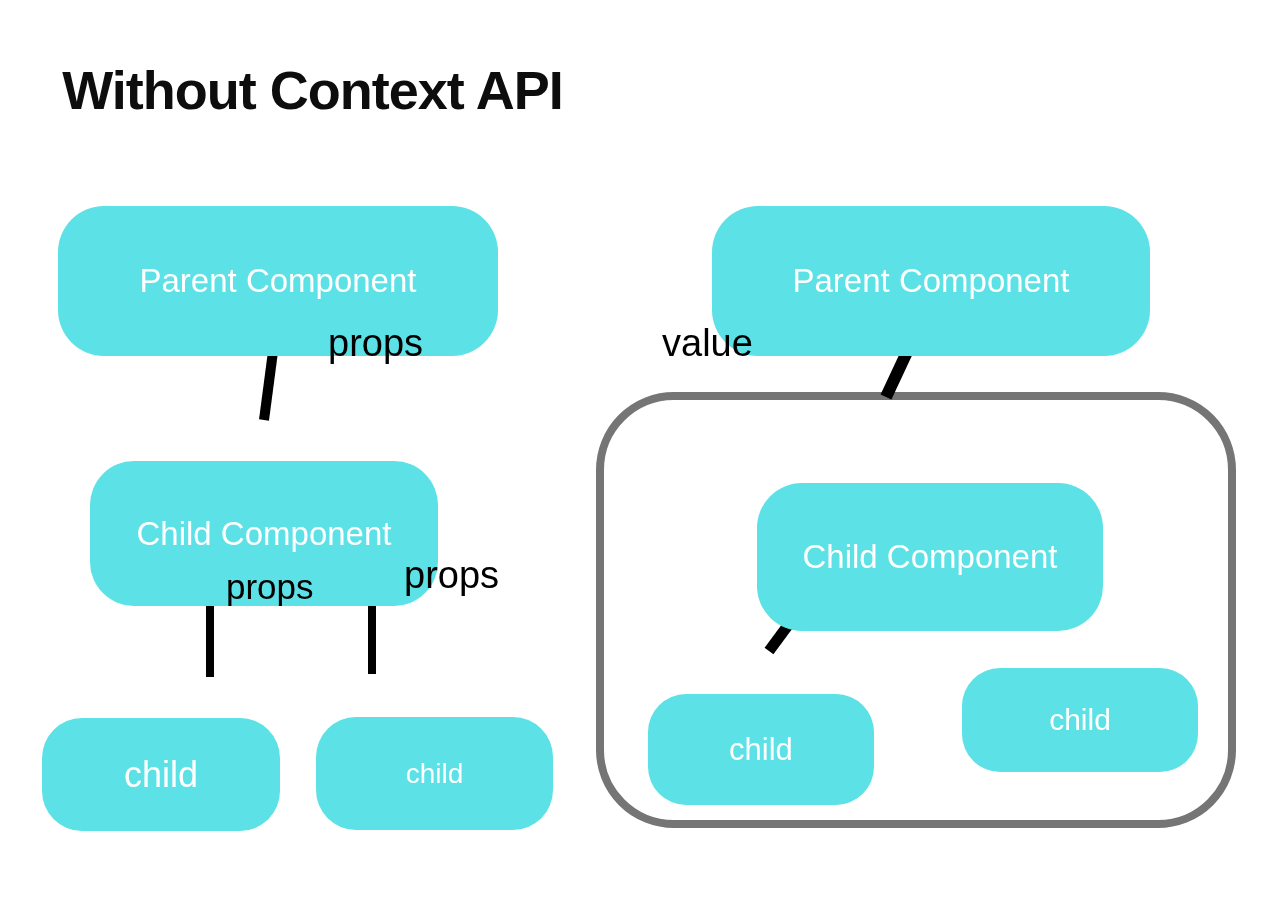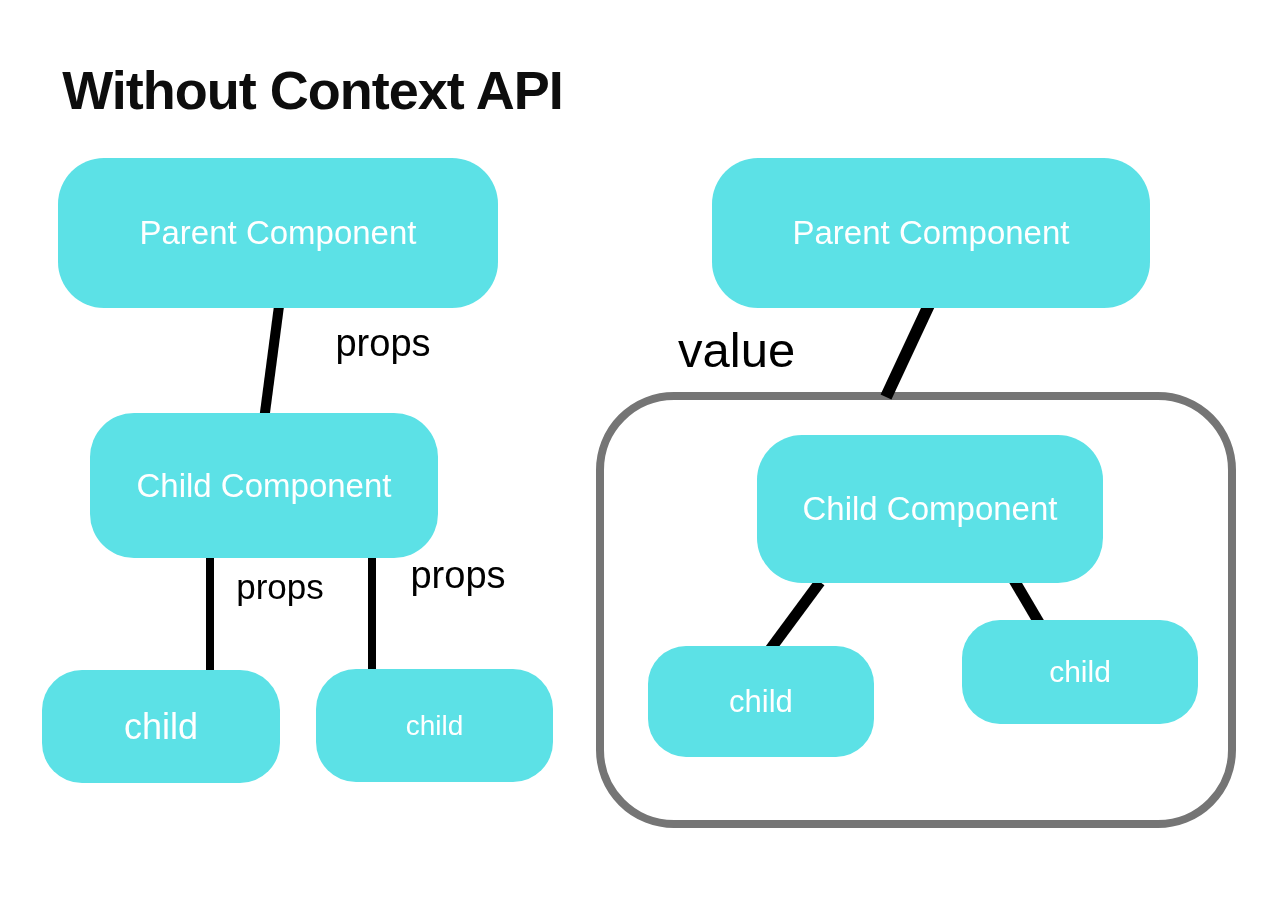--- a/index.html
+++ b/index.html
@@ -21,25 +21,26 @@
   }
   .title-left{left:30px;top:59px;width:565px;}
   .title-right{left:732px;top:50px;width:472px;}
   .node{
     position:absolute;
     background:var(--node-fill,#5CE1E6);
     color:var(--node-text,#ffffff);
     display:flex;align-items:center;justify-content:center;
     text-align:center;
     box-sizing:border-box;
+    margin-top:48px;
   }
   .edge-label{
     position:absolute;
     color:var(--edge-color,#000000);
-    text-align:center;
+    text-align:left;
     white-space:nowrap;
   }
   .connectors{
     position:absolute;left:0;top:0;width:1280px;height:908px;
   }
   .connectors path{
     stroke:var(--edge-color,#000000);
     stroke-linecap:butt;
     fill:none;
   }
@@ -57,21 +58,21 @@
   .l-leaf1{left:42px;top:670px;width:238px;height:113px;border-radius:40px;font-size:36px;}
   .l-leaf2{left:316px;top:669px;width:237px;height:113px;border-radius:40px;font-size:28px;}
   .r-parent{left:712px;top:158px;width:438px;height:150px;border-radius:46px;font-size:33px;}
   .r-child{left:757px;top:435px;width:346px;height:148px;border-radius:45px;font-size:33px;}
   .r-leaf1{left:648px;top:646px;width:226px;height:111px;border-radius:38px;font-size:31px;}
   .r-leaf2{left:962px;top:620px;width:236px;height:104px;border-radius:38px;font-size:30px;}
   
   .lbl-props-1{left:328px;top:322px;width:110px;font-size:38px;}
   .lbl-props-2{left:226px;top:567px;width:108px;font-size:35px;}
   .lbl-props-3{left:404px;top:554px;width:108px;font-size:38px;}
-  .lbl-value{left:678px;top:322px;width:106px;font-size:49px;}
+  .lbl-value{left:662px;top:322px;width:106px;font-size:38px;}
 </style>
 </head>
 <body>
 
 <div class="canvas">
 
   <div class="panel-title title-left">Without Context API</div>
 
   <div class="context-container"></div>
 

